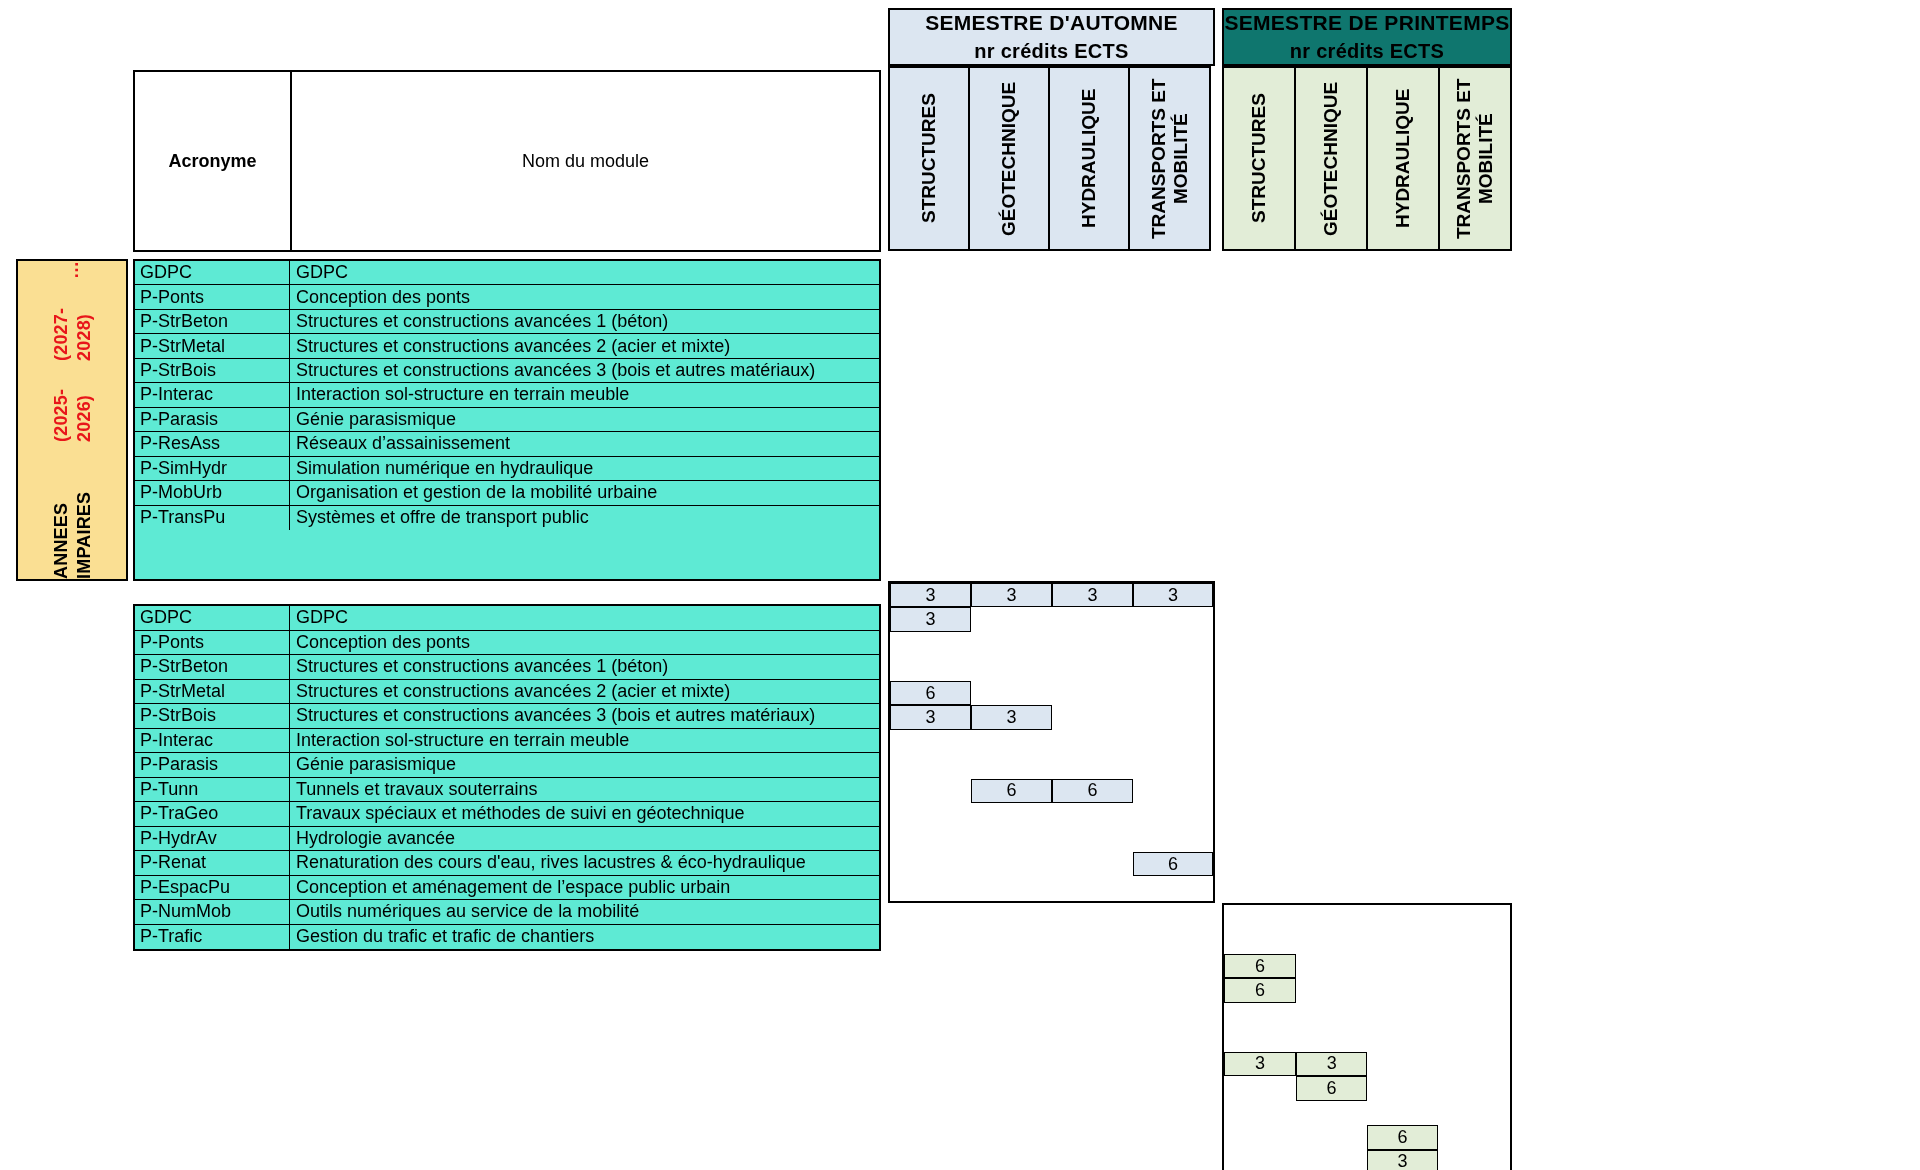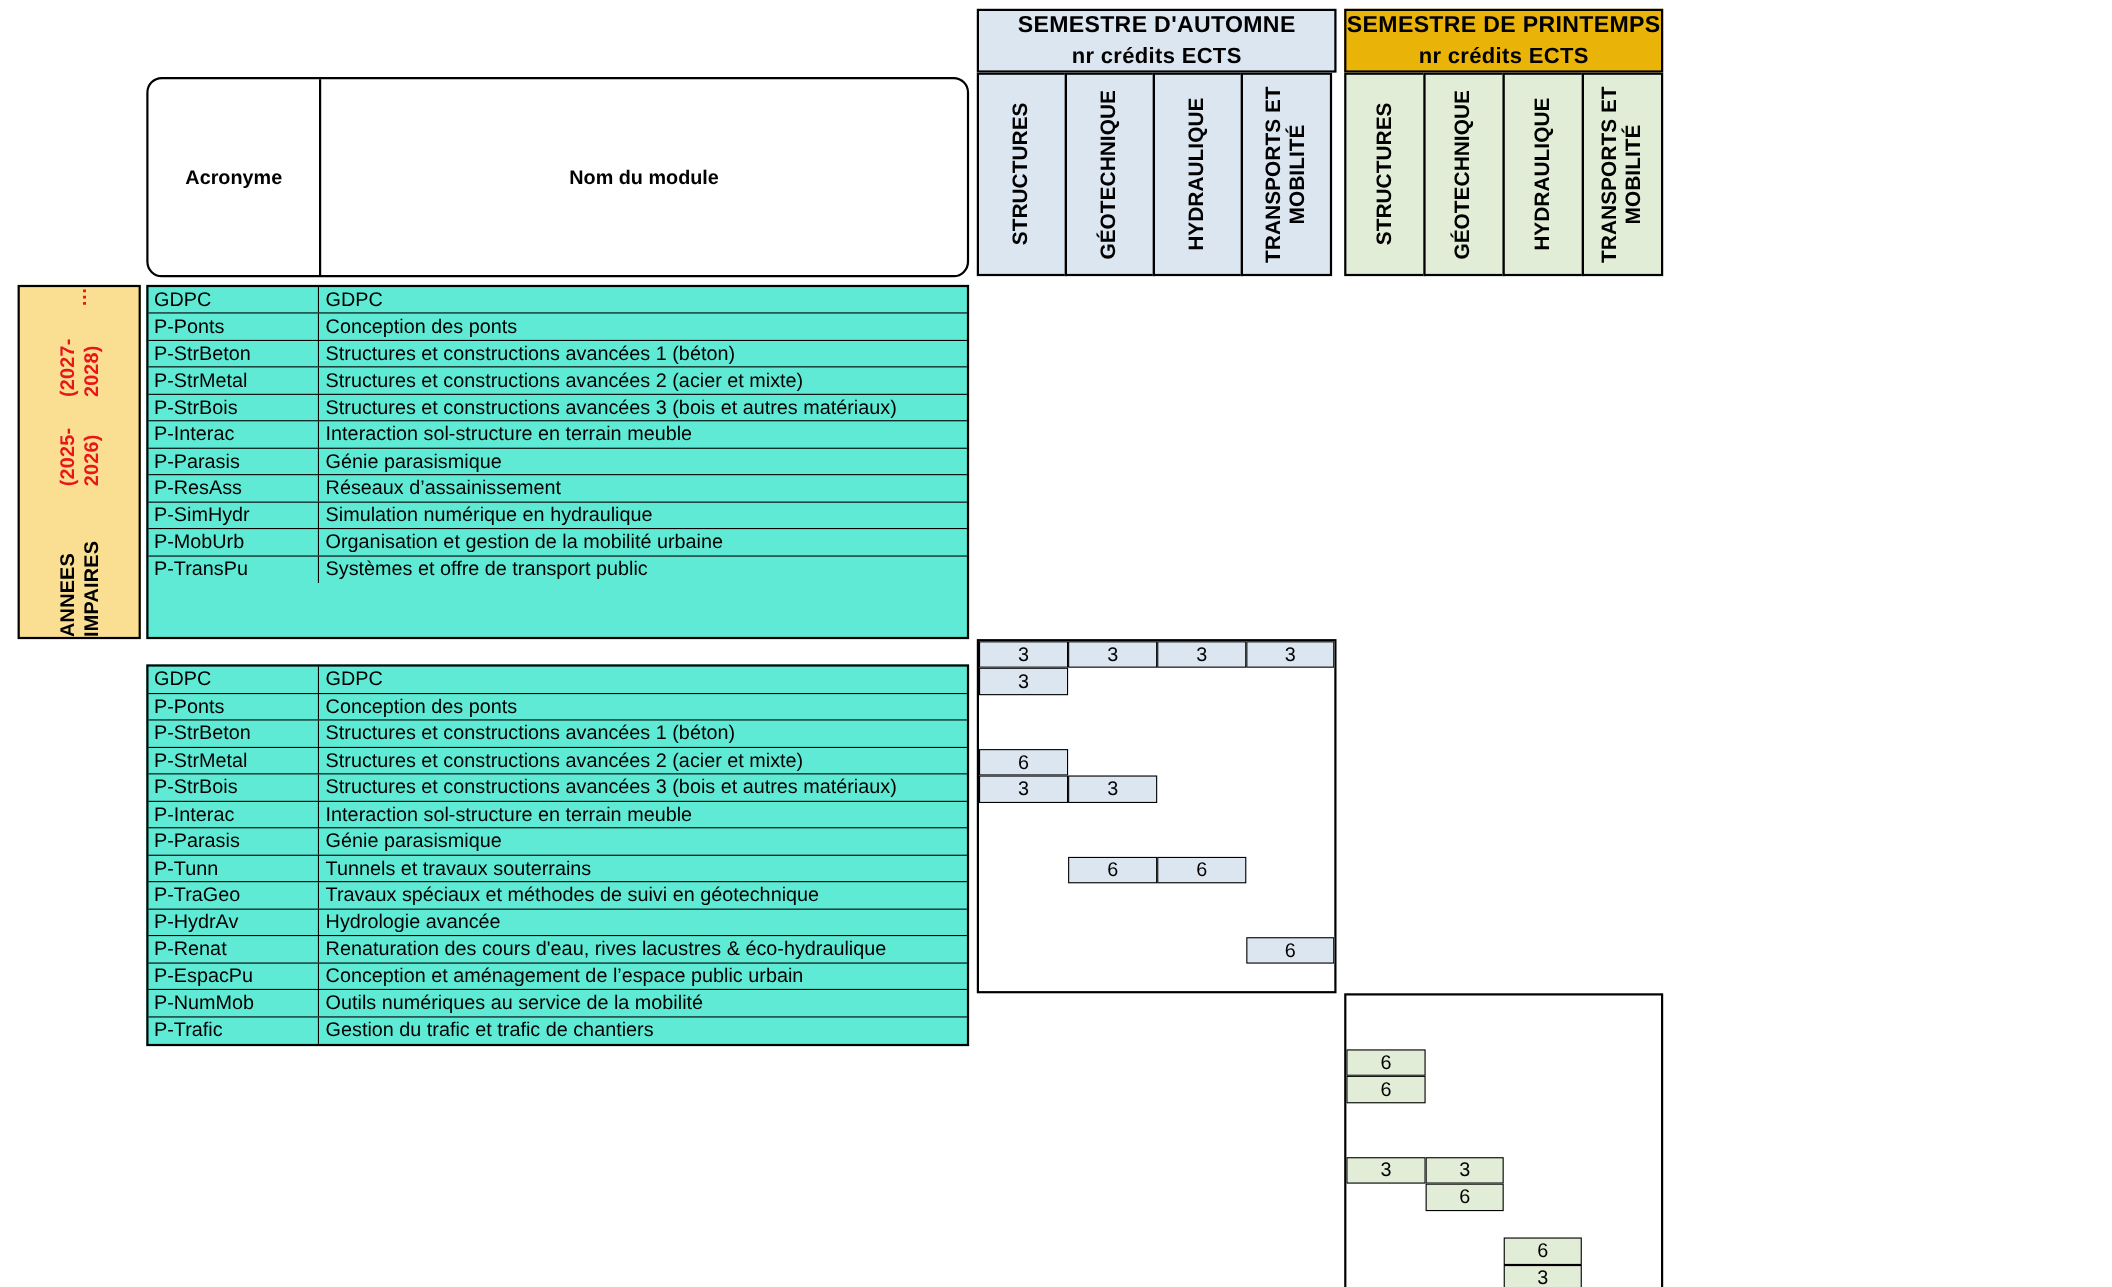--- a/index.html
+++ b/index.html
@@ -26,21 +26,21 @@
     display: flex;
     flex-direction: column;
     align-items: center;
     justify-content: center;
     font-weight: bold;
     font-size: 21px;
     letter-spacing: .3px;
     color: #000;
     line-height: 1.35;
   }
-  .sem-head.green { background: #eab308; }
+  .sem-head.green { background: #0f766e; }
   .sem-head .l2 { font-size: 20px; }
   .cat-cell {
     border: 2px solid #000;
     background: #dce6f1;
     position: relative;
     box-sizing: border-box;
   }
   .cat-cell.green { background: #e2edd7; }
   .cat-cell .vtext {
     writing-mode: vertical-rl;
@@ -65,21 +65,21 @@
   }
   .lefthead .c1 {
     width: 155px;
     border-right: 2px solid #000;
     display: flex; align-items: center; justify-content: center;
     font-weight: bold; font-size: 18px; color: #000;
   }
   .lefthead .c2 {
     flex: 1;
     display: flex; align-items: center; justify-content: center;
-    font-weight: bold; font-size: 18px; color: #000;
+    font-weight: normal; font-size: 18px; color: #000;
   }
 
   
   .yeartab {
     border: 2px solid #000;
     position: relative;
     overflow: hidden;
   }
   .yeartab .ytitle {
     font-weight: bold;
@@ -205,21 +205,21 @@
       <div class="vtext">GÉOTECHNIQUE</div>
     </div>
     <div class="cat-cell green" style="width:82px;height:185px;margin-left:-2px;">
       <div class="vtext">HYDRAULIQUE</div>
     </div>
     <div class="cat-cell green" style="width:83px;height:185px;margin-left:-2px;">
       <div class="vtext">TRANSPORTS ET MOBILITÉ</div>
     </div>
   </div>
 
-  <div class="abs lefthead" style="left:133px; top:70px; width:748px; height:182px;border-radius:14px;">
+  <div class="abs lefthead" style="left:133px; top:70px; width:748px; height:182px;">
     <div class="c1">Acronyme</div>
     <div class="c2">Nom du module</div>
   </div>
 
   <div class="abs yeartab" id="tab-block-0" style="left:16px; top:259px; width:112px; height:322px; background:#fadf93;">
     <div class="rotwrap">
       <div class="vstack">
         <span class="ytitle">ANNEES IMPAIRES</span>
         <span class="ysub">(2025-2026)</span>
         <span class="ysub">(2027-2028)</span>

